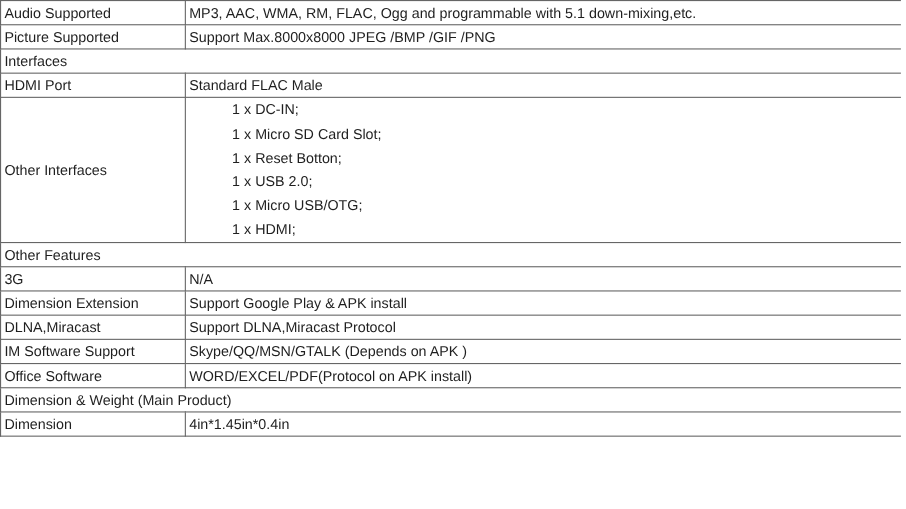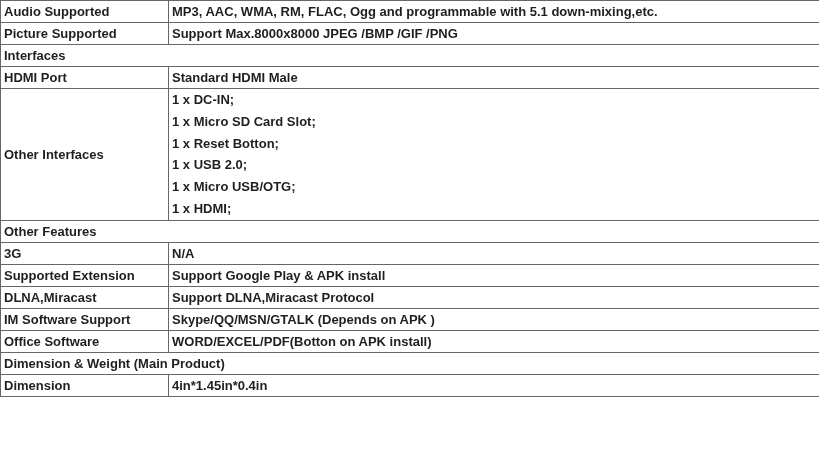--- a/index.html
+++ b/index.html
@@ -28,40 +28,40 @@
   col.col-value{width:650px;}
   td{
     border:1px solid var(--border-color);
     border-right:none;
     padding:0 0 0 3px;
     height:21px;
     line-height:21px;
     vertical-align:middle;
     white-space:nowrap;
     overflow:hidden;
-    font-weight:bold;
   }
   td.label-cell{
     border-right:1px solid var(--border-color);
   }
   td.value-cell{
     border-right:none;
   }
   td.section-cell{
     border-right:none;
   }
   td.multi{
     height:auto;
     line-height:normal;
     padding-top:0;
     padding-bottom:0;
   }
   .value-line{
     height:21.8px;
     line-height:21.8px;
+    margin-left:39px;
   }
 </style>
 </head>
 <body>
 
 <table class="spec-table">
   <colgroup>
     <col class="col-label">
     <col class="col-value">
   </colgroup>
@@ -72,55 +72,55 @@
       </tr>
       <tr>
         <td class="label-cell">Picture Supported</td>
         <td class="value-cell">Support Max.8000x8000 JPEG /BMP /GIF /PNG</td>
       </tr>
       <tr>
         <td colspan="2" class="section-cell">Interfaces</td>
       </tr>
       <tr>
         <td class="label-cell">HDMI Port</td>
-        <td class="value-cell">Standard HDMI Male</td>
+        <td class="value-cell">Standard FLAC Male</td>
       </tr>
       <tr>
         <td class="label-cell">Other Interfaces</td>
         <td class="value-cell multi">
           <div class="value-line">1 x DC-IN;</div>
           <div class="value-line">1 x Micro SD Card Slot;</div>
           <div class="value-line">1 x Reset Botton;</div>
           <div class="value-line">1 x USB 2.0;</div>
           <div class="value-line">1 x Micro USB/OTG;</div>
           <div class="value-line">1 x HDMI;</div>
         </td>
       </tr>
       <tr>
         <td colspan="2" class="section-cell">Other Features</td>
       </tr>
       <tr>
         <td class="label-cell">3G</td>
         <td class="value-cell">N/A</td>
       </tr>
       <tr>
-        <td class="label-cell">Supported Extension</td>
+        <td class="label-cell">Dimension Extension</td>
         <td class="value-cell">Support Google Play &amp; APK install</td>
       </tr>
       <tr>
         <td class="label-cell">DLNA,Miracast</td>
         <td class="value-cell">Support DLNA,Miracast Protocol</td>
       </tr>
       <tr>
         <td class="label-cell">IM Software Support</td>
         <td class="value-cell">Skype/QQ/MSN/GTALK (Depends on APK )</td>
       </tr>
       <tr>
         <td class="label-cell">Office Software</td>
-        <td class="value-cell">WORD/EXCEL/PDF(Botton on APK install)</td>
+        <td class="value-cell">WORD/EXCEL/PDF(Protocol on APK install)</td>
       </tr>
       <tr>
         <td colspan="2" class="section-cell">Dimension &amp; Weight (Main Product)</td>
       </tr>
       <tr>
         <td class="label-cell">Dimension</td>
         <td class="value-cell">4in*1.45in*0.4in</td>
       </tr>
     </tbody>
 </table>

